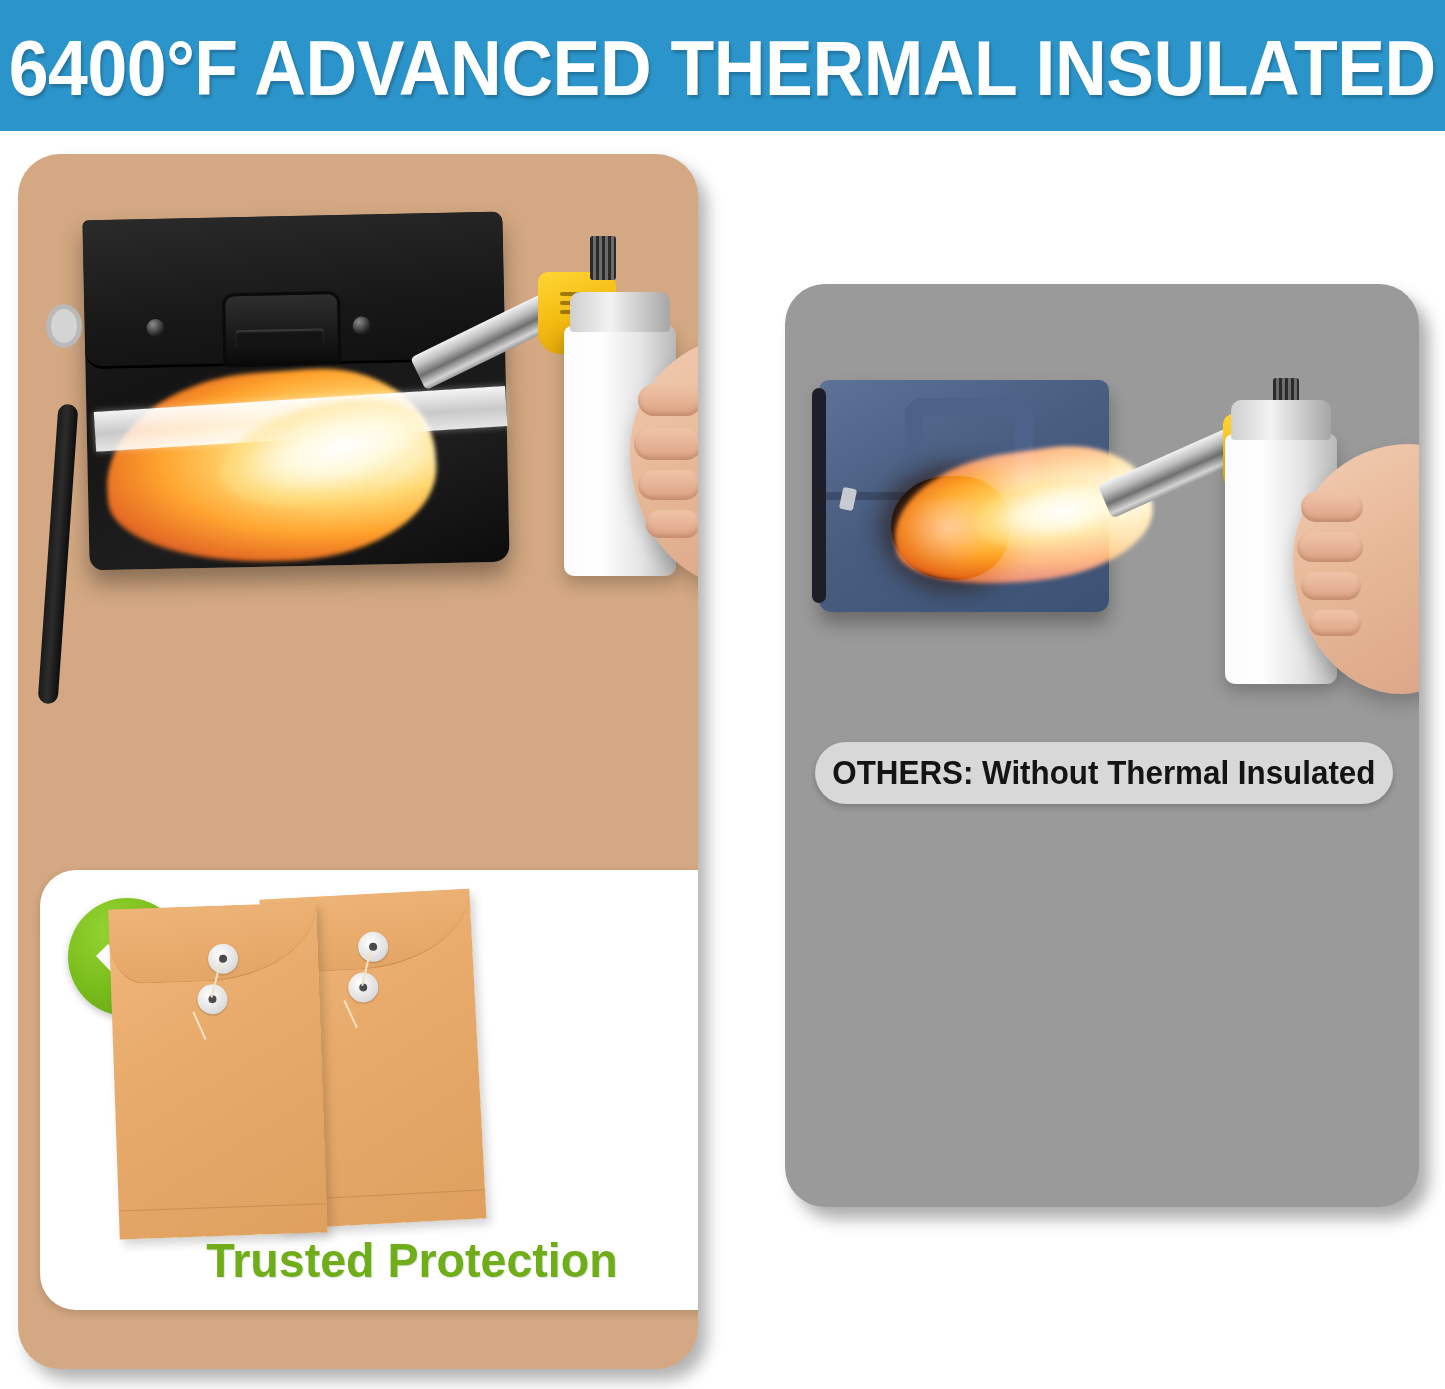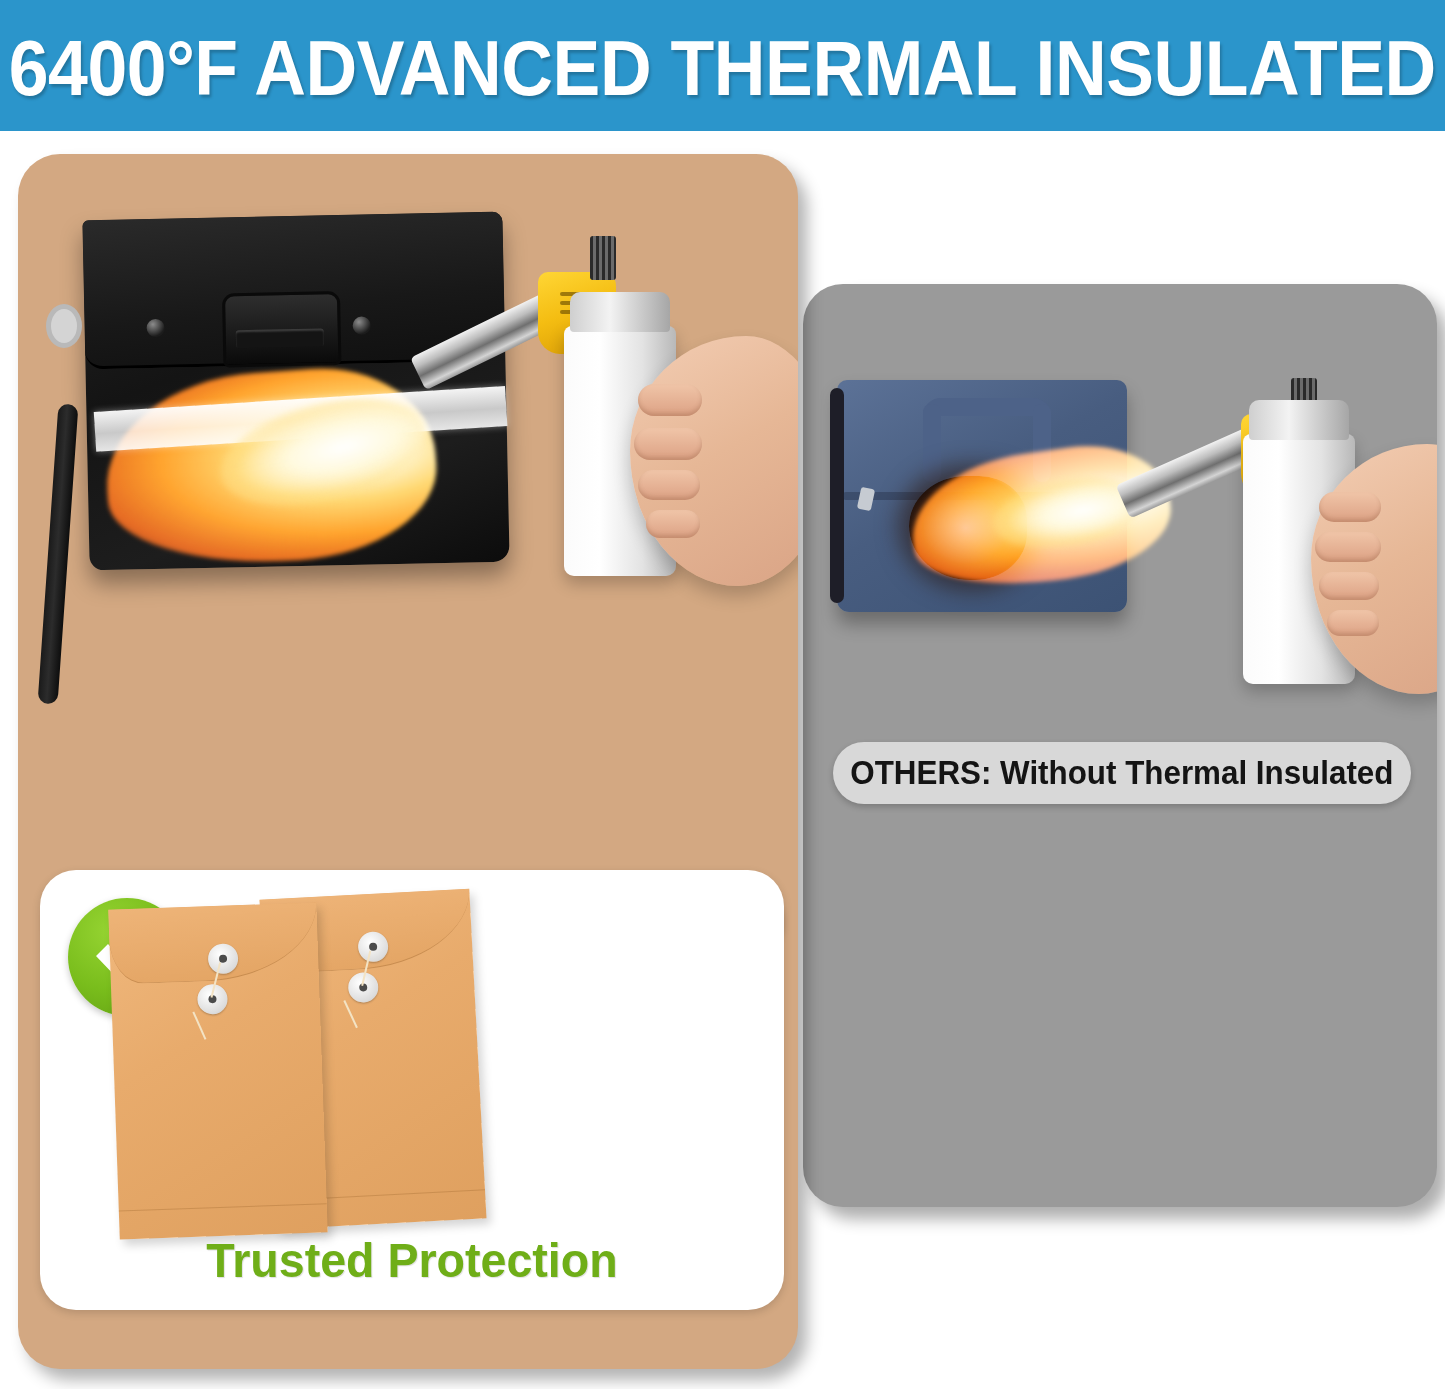--- a/index.html
+++ b/index.html
@@ -36,31 +36,31 @@
     line-height: 1;
     transform: scaleX(0.93);
     white-space: nowrap;
     text-shadow: 2px 3px 3px rgba(0,0,0,0.22);
     margin-top: 6px;
   }
 
   
   .panel-right {
     position: absolute;
-    left: 803px; top: 284px;
+    left: 785px; top: 284px;
     width: 634px;
     height: 923px;
     background: #9a9a9a;
     border-radius: 40px;
     box-shadow: 10px 12px 16px rgba(0,0,0,0.32);
   }
   .panel-left {
     position: absolute;
     left: 18px; top: 154px;
-    width: 780px;
+    width: 680px;
     height: 1215px;
     background: #d3a882;
     border-radius: 42px;
     box-shadow: 9px 11px 16px rgba(0,0,0,0.30);
     overflow: hidden;
   }
 
   
   .scene {
     position: absolute;

